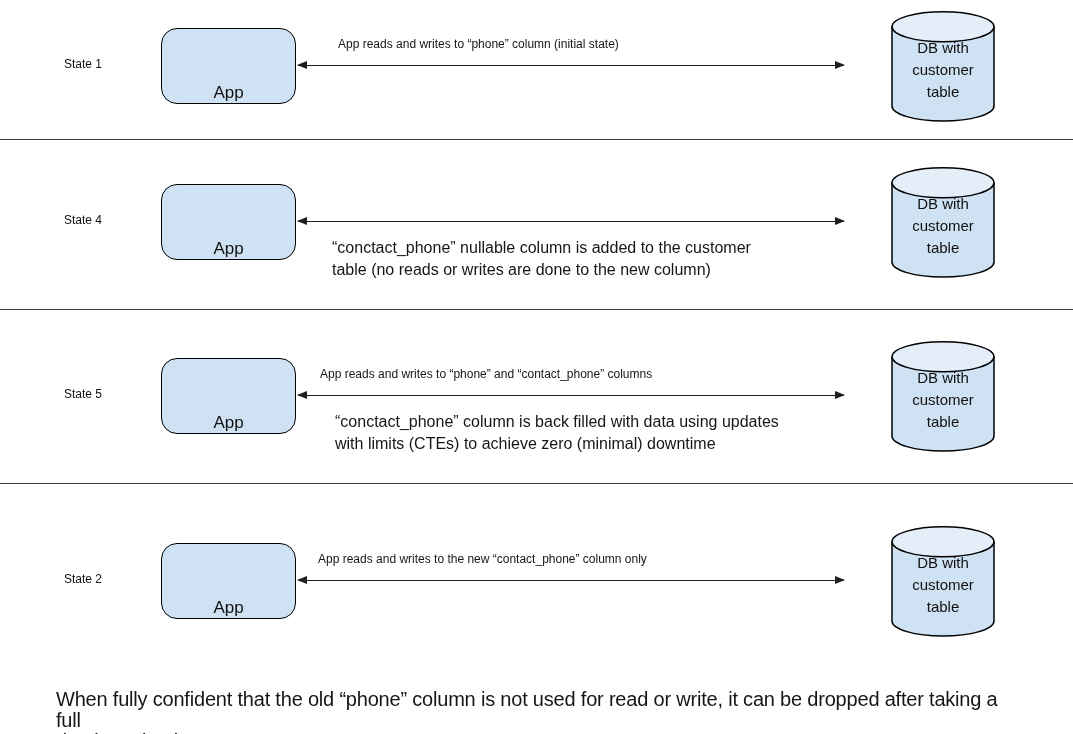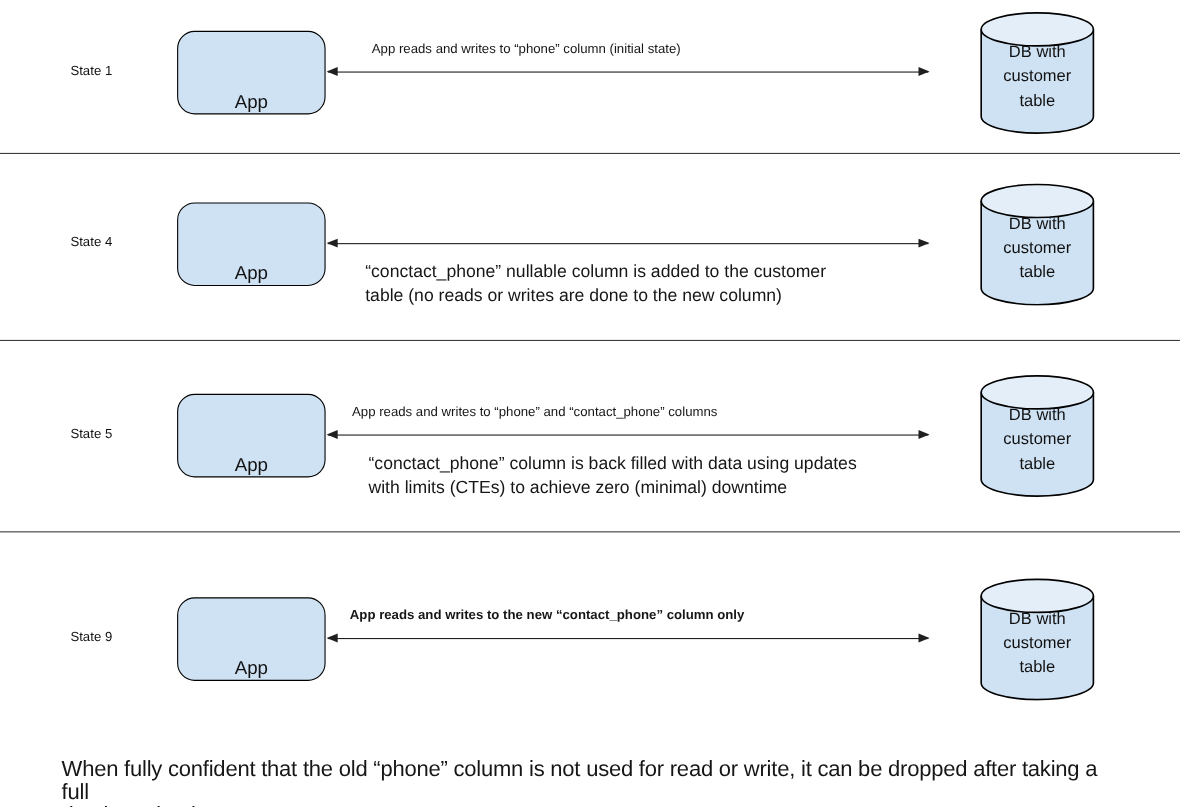--- a/index.html
+++ b/index.html
@@ -58,21 +58,21 @@
   }
 
   .arrow-label {
     position: absolute;
     top: 37px; left: 338px;
     font-size: 12px; color: #161616;
     white-space: nowrap;
   }
   .r2 .arrow-label { left: 332px; }
   .r3 .arrow-label { left: 320px; }
-  .r4 .arrow-label { left: 318px; font-weight: bold; }
+  .r4 .arrow-label { left: 318px; }
 
   .description {
     position: absolute;
     top: 81px; left: 332px; width: 545px;
     font-size: 16px; line-height: 22px; color: #161616;
     white-space: pre-line;
   }
   .r3 .description, .r4 .description { left: 335px; }
 
   .db {
@@ -168,21 +168,21 @@
       </svg>
       <div class="db-label">DB with
 customer
 table</div>
     </div>
   </section>
 
   <div class="separator s3"></div>
 
   <section class="row r4">
-    <div class="state-label">State 9</div>
+    <div class="state-label">State 2</div>
     <div class="app-box">
       <span>App</span>
     </div>
     <div class="arrow"></div>
     <div class="arrow-label">App reads and writes to the new “contact_phone” column only</div>
     <div class="db">
       <svg width="106" height="112" viewBox="0 0 106 112">
         <path d="M 2 16.75 L 2 96 A 51 15 0 0 0 104 96 L 104 16.75" fill="#cfe2f3" stroke="#000000" stroke-width="1.5"></path>
         <ellipse cx="53" cy="16.75" rx="51" ry="15" fill="#e4eef9" stroke="#000000" stroke-width="1.5"></ellipse>
       </svg>

